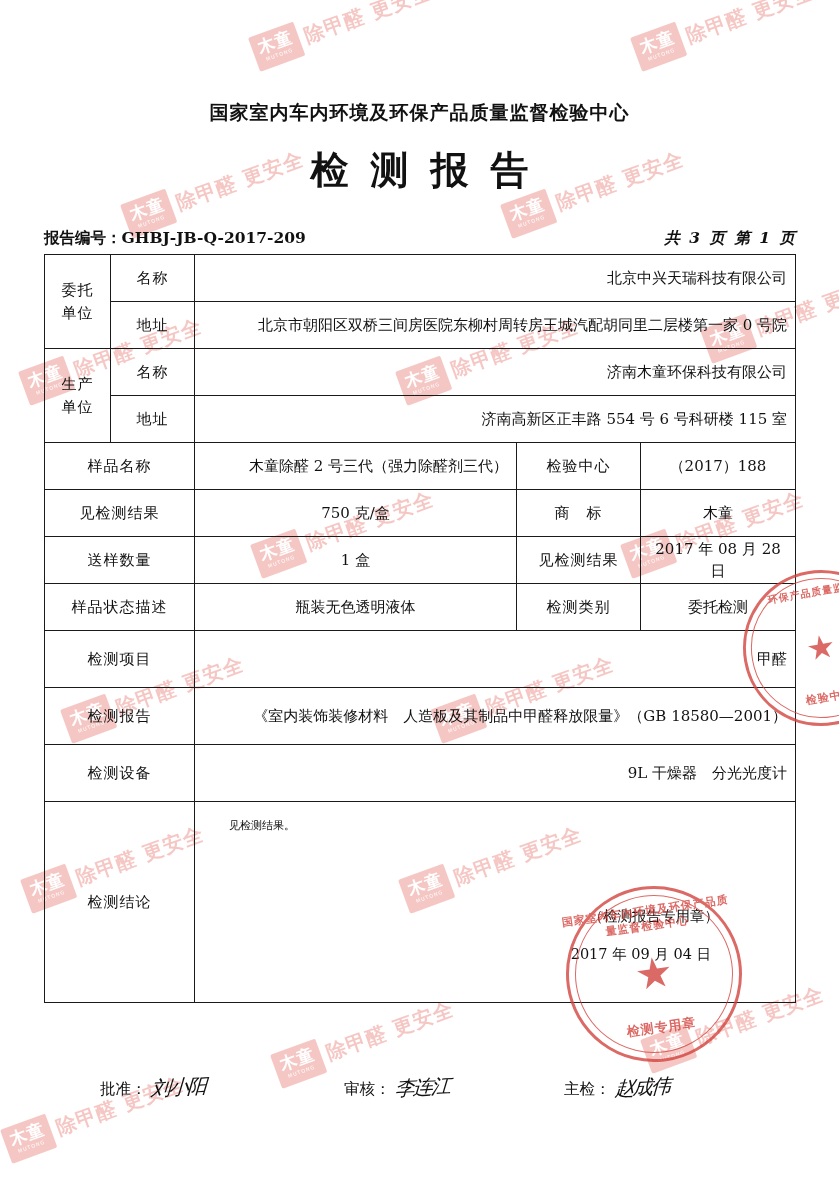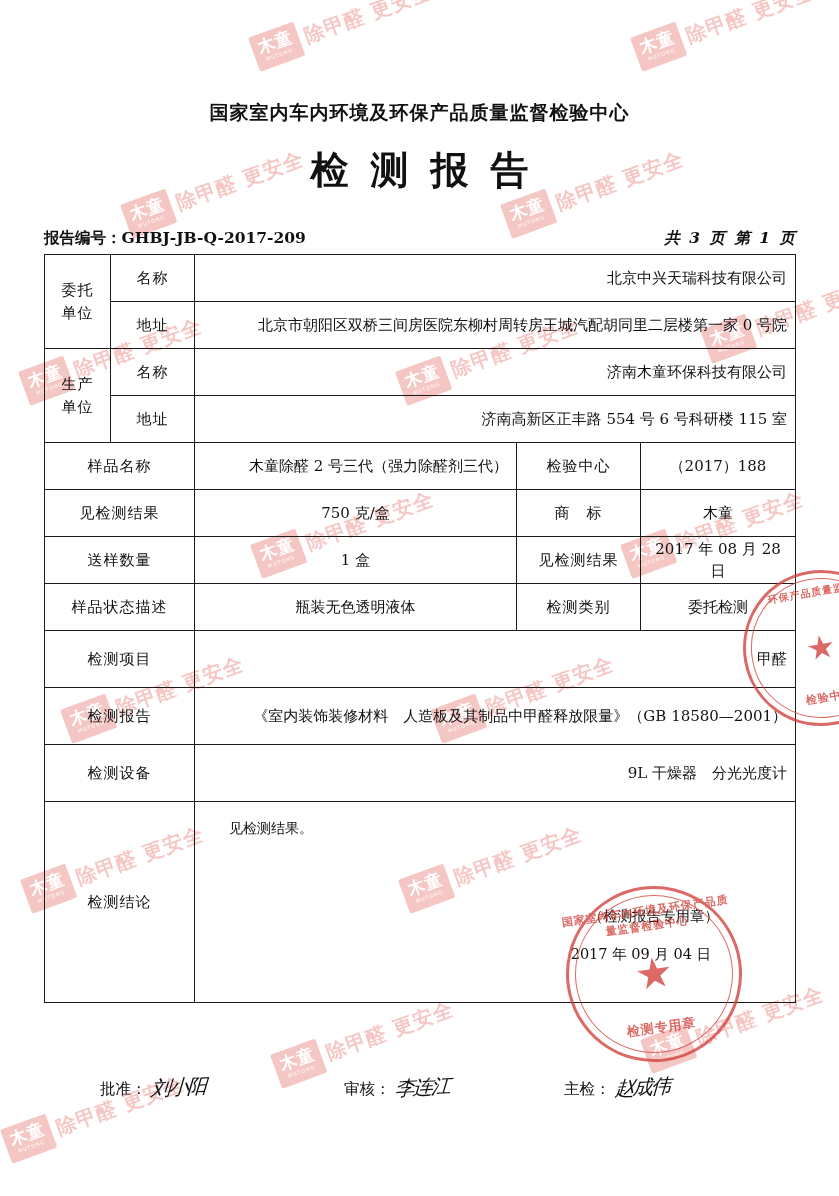--- a/index.html
+++ b/index.html
@@ -138,21 +138,21 @@
 
   
   .concl-inner {
     position: relative;
     height: 100%;
   }
   .concl-text {
     position: absolute;
     left: 26px;
     top: 16px;
-    font-size: 14px;
+    font-size: 11px;
   }
   .concl-seal-label {
     position: absolute;
     right: 68px;
     top: 104px;
     font-size: 14.5px;
   }
   .concl-date {
     position: absolute;
     right: 76px;

